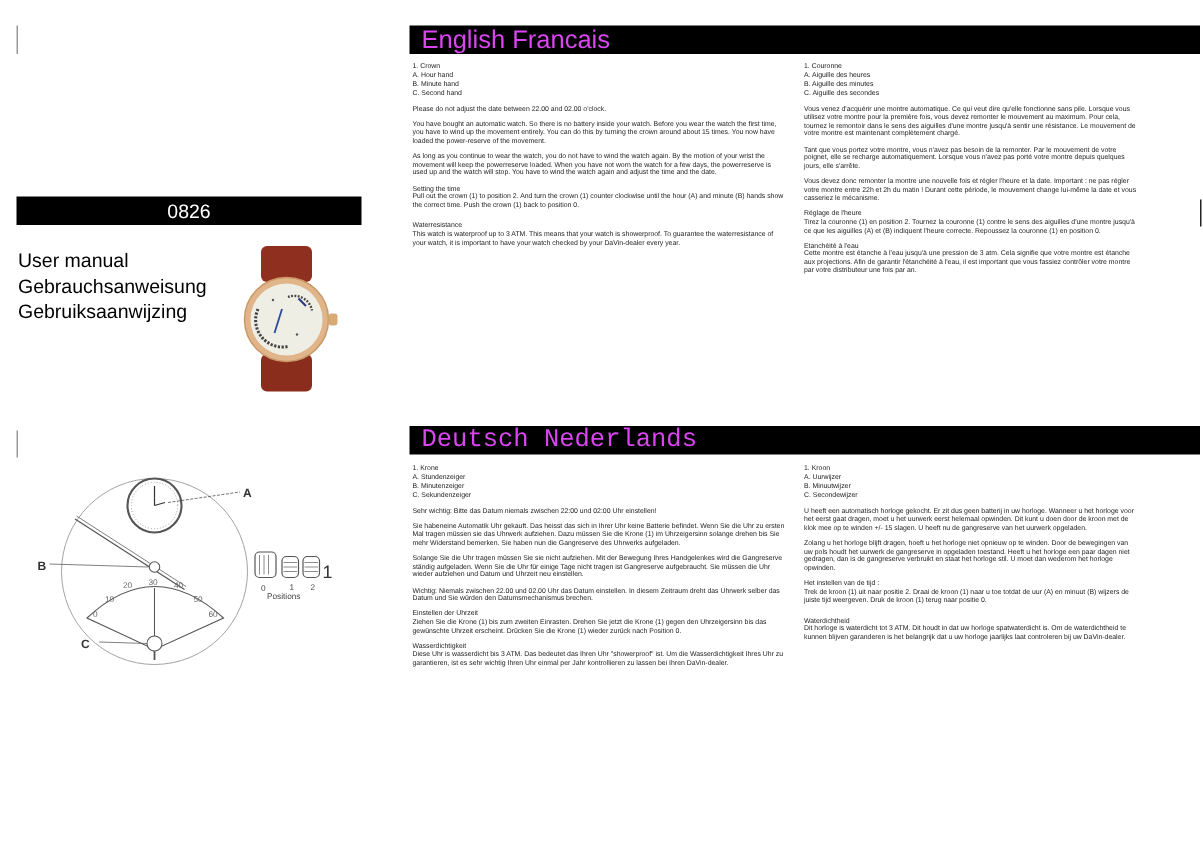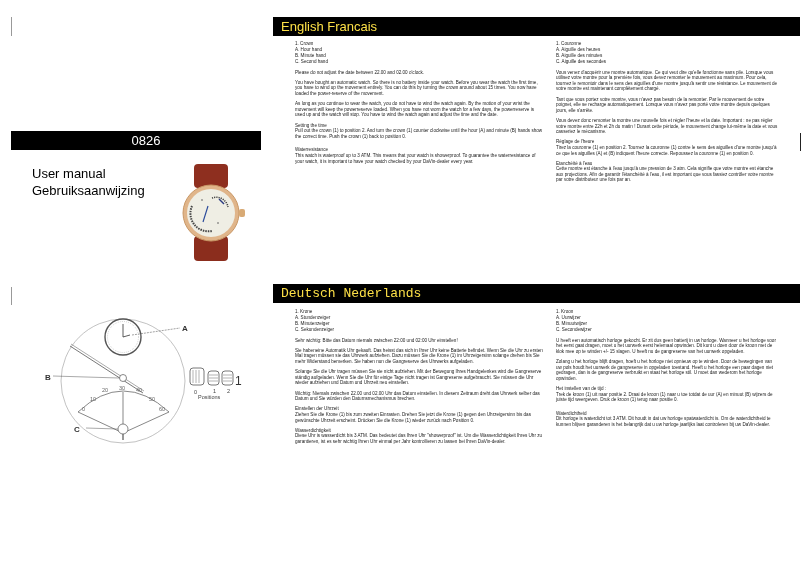--- a/index.html
+++ b/index.html
@@ -1,42 +1,43 @@
 <!DOCTYPE html>
 <html><head>
 <meta charset="utf-8">
 <style>
   html, body { margin: 0; padding: 0; background: #ffffff; }
   body { width: 802px; height: 567px; position: relative; overflow: hidden;
          font-family: "Liberation Sans", sans-serif; color: #111; }
-  .abs { position: absolute; padding-left: 20px; }
+  .abs { position: absolute; }
   .vline { position: absolute; width: 1px; background: #999; }
   .model-bar { left: 11px; top: 131px; width: 230px; height: 19px; background: #000;
                color: #fff; font-size: 13px; text-align: center; line-height: 19px; }
   .titles { left: 12px; top: 165px; font-size: 13px; line-height: 17px; color: #000; }
   .titles div { white-space: nowrap; }
-  .section-bar { background: #000; color: #fde047; font-size: 13px; height: 19px; line-height: 19px;
+  .section-bar { background: #000; color: #d946ef; font-size: 17px; height: 19px; line-height: 19px;
                  padding-left: 8px; }
   .col { font-size: 4.6px; line-height: 5.6px; color: #222; }
   .col p { margin: 0 0 4.6px 0; }
   .col .list { margin: 0 0 4.6px 0; }
   .col .list div { line-height: 6px; }
   .watch-photo { left: 152px; top: 163px; width: 84px; height: 100px; }
   .diagram { left: 10px; top: 295px; width: 230px; height: 160px; }
 </style>
 </head>
 <body>
 
 <div class="vline" style="left:11px;top:17px;height:19px;"></div>
 <div class="vline" style="left:11px;top:287px;height:18px;"></div>
 <div class="vline" style="left:800px;top:133px;height:18px;background:#222;"></div>
 
 <div class="abs model-bar">0826</div>
 <div class="abs titles">
   <div>User manual</div>
+  <div>Gebrauchsanweisung</div>
   <div>Gebruiksaanwijzing</div>
 </div>
 
 <div class="abs watch-photo">
   <svg width="84" height="100" viewBox="0 0 84 100">
     <rect x="22" y="1" width="34" height="24" rx="4" fill="#8e2f1f"></rect>
     <rect x="22" y="73" width="34" height="25" rx="4" fill="#8b2d1d"></rect>
     <circle cx="39" cy="50" r="28" fill="#e0b58a" stroke="#c99866" stroke-width="1"></circle>
     <circle cx="39" cy="50" r="24" fill="#efeee4"></circle>
     <rect x="67" y="46" width="6" height="8" rx="2" fill="#d8aa75"></rect>

